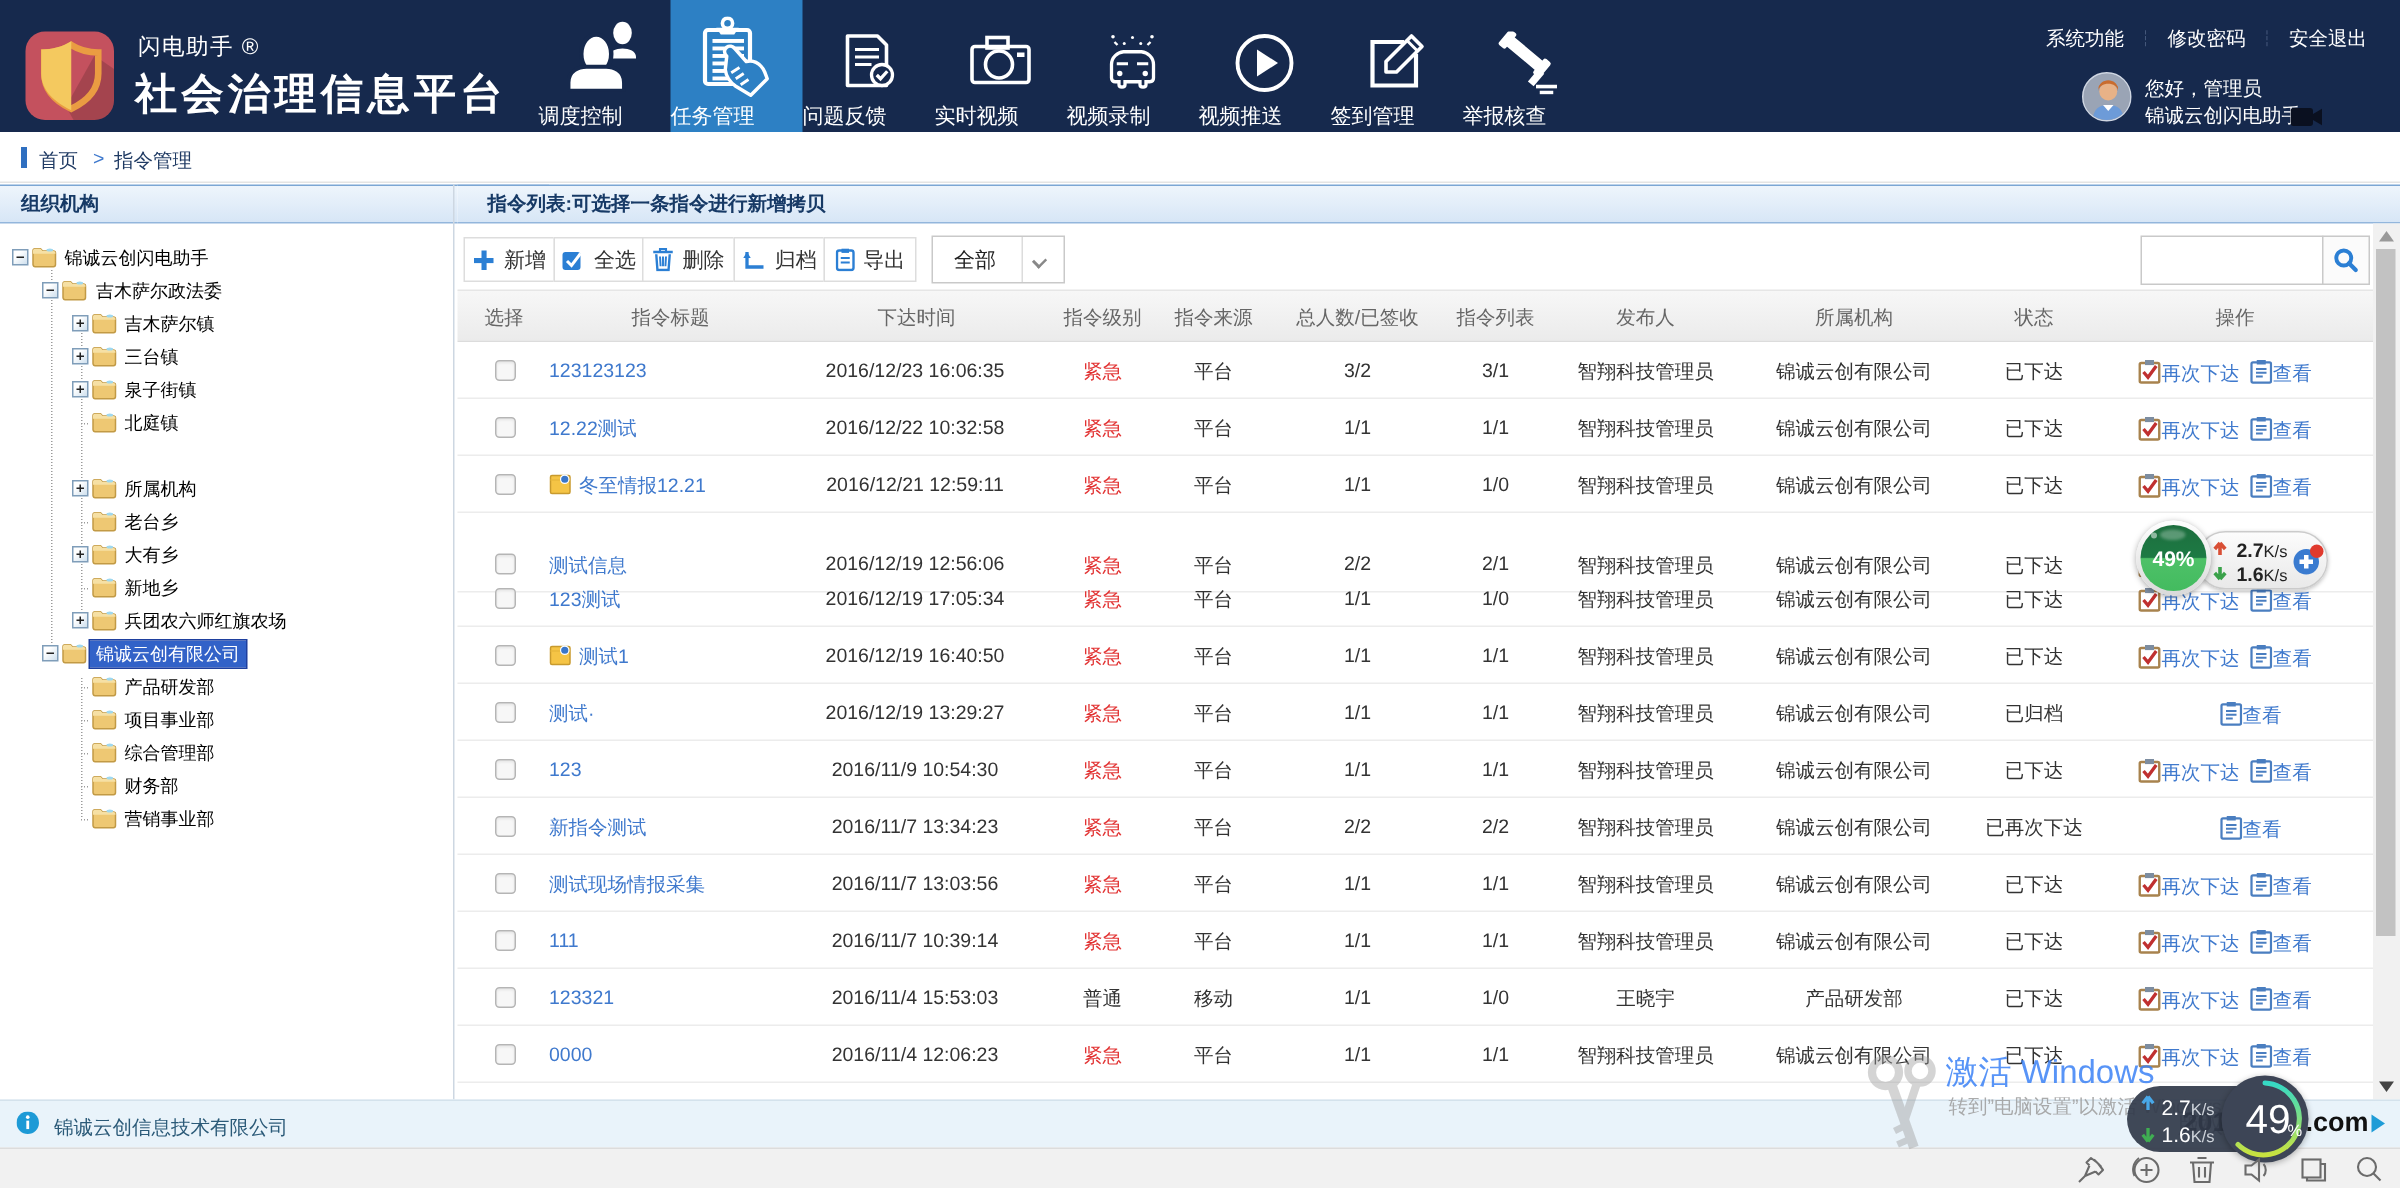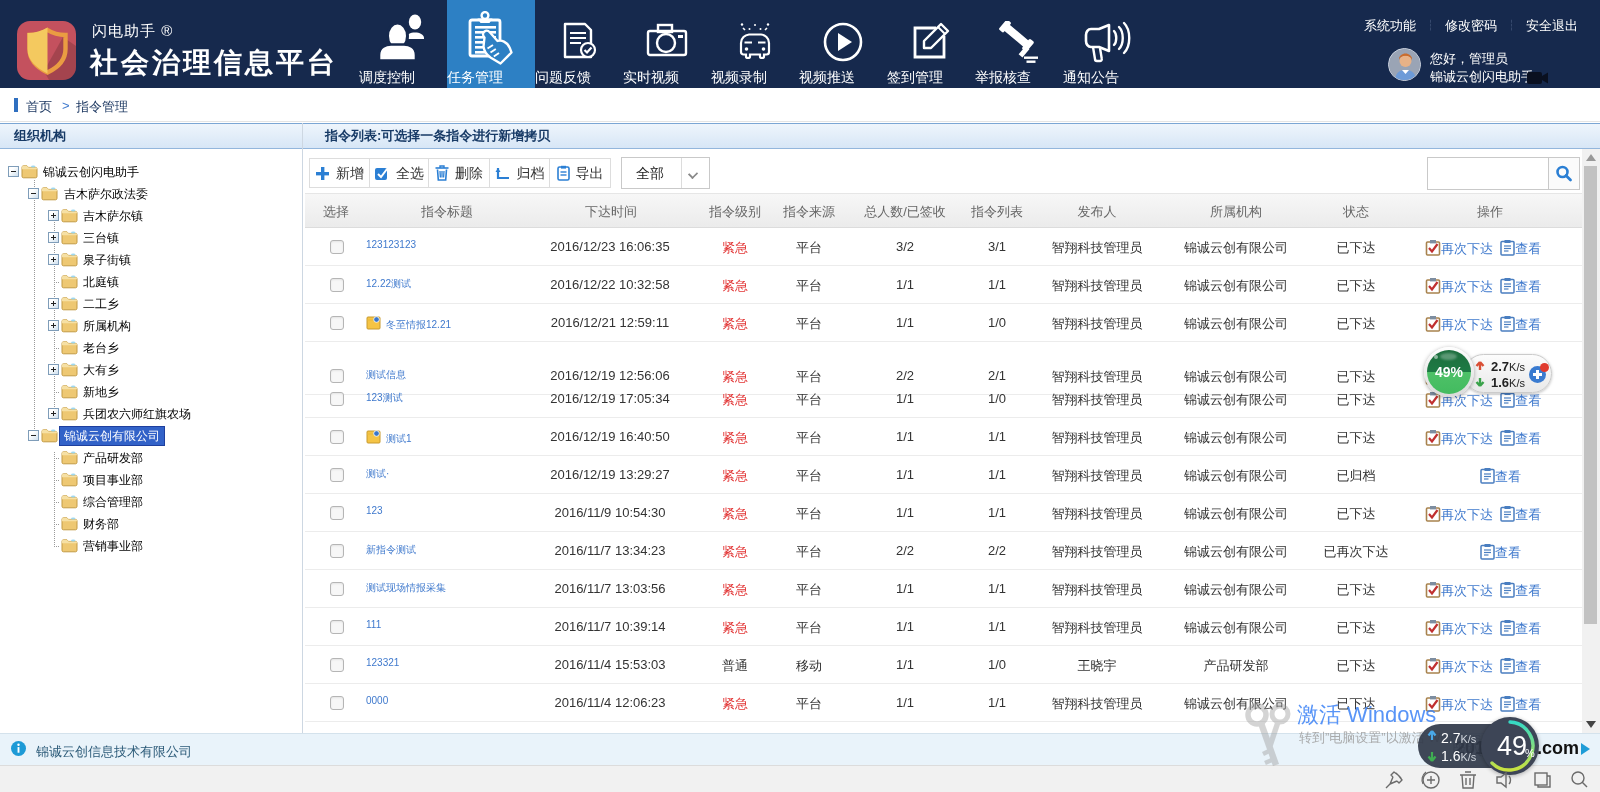--- a/index.html
+++ b/index.html
@@ -50,21 +50,21 @@
 #drop{position:absolute;left:316px;top:34px;width:89px;height:32px;border:1px solid #c9c9c9;background:#fff;font-size:14px;color:#222;line-height:30px}
 #drop .dv{position:absolute;left:59px;top:0;width:1px;height:30px;background:#dcdcdc}
 #drop .ch{position:absolute;left:67px;top:12px;width:8px;height:8px;border-left:2px solid #888;border-bottom:2px solid #888;transform:rotate(-45deg) scale(1,.8)}
 #srch{position:absolute;left:1122px;top:34px;width:122px;height:33px;border:1px solid #c9c9c9;background:#fff}
 #srchbtn{position:absolute;left:1243px;top:34px;width:32px;height:33px;border:1px solid #c9c9c9;background:#fbfbfb}
 
 #thead{position:absolute;left:0;top:70px;width:1277px;height:35px;background:linear-gradient(#f7f7f7,#ebebeb);border-bottom:1px solid #dcdcdc;border-top:1px solid #e6e6e6}
 .hc{position:absolute;top:9px;font-size:13px;color:#666;transform:translateX(-50%);white-space:nowrap}
 .drow{position:absolute;left:0;width:1277px;height:38px;border-bottom:1px solid #ececec}
 .dc{position:absolute;top:11px;font-size:13px;color:#333;transform:translateX(-50%);white-space:nowrap}
-.dl{position:absolute;top:11px;font-size:10px;white-space:nowrap}
+.dl{position:absolute;top:11px;font-size:13px;white-space:nowrap}
 .lk{color:#3f79cd}
 .urgent{color:#e23434}
 .cb{position:absolute;left:25px;top:12px;width:14px;height:14px;border:1px solid #b5b5b5;border-radius:3px;background:#f7f7f7;box-shadow:inset 0 1px 2px rgba(0,0,0,.08)}
 .ops{position:absolute;left:1120px;top:11px;font-size:13px;color:#3f79cd;white-space:nowrap}
 .ops svg{vertical-align:-3px}
 
 #sbar{position:absolute;left:1582px;top:149px;width:18px;height:584px;background:#f1f1f1}
 #sthumb{position:absolute;left:2px;top:17px;width:13px;height:458px;background:#c2c2c2}
 .arr-up{position:absolute;left:4px;top:5px;width:0;height:0;border-left:5px solid transparent;border-right:5px solid transparent;border-bottom:7px solid #999}
 .arr-dn{position:absolute;left:4px;top:572px;width:0;height:0;border-left:5px solid transparent;border-right:5px solid transparent;border-top:7px solid #444}
@@ -156,30 +156,20 @@
         <rect x="8" y="12" width="28" height="8" fill="#fff" rx="1"></rect>
         <rect x="4" y="9.5" width="6" height="13" fill="#fff" rx="1.5"></rect>
         <rect x="34" y="9.5" width="6" height="13" fill="#fff" rx="1.5"></rect>
       </g>
       <rect x="28" y="25" width="5" height="11" transform="rotate(40 30 30)" fill="#fff"></rect>
       <rect x="30" y="35.5" width="14" height="2.4" fill="#fff"></rect>
       <rect x="32.5" y="39.5" width="9" height="2.4" fill="#fff"></rect>
     </svg>
       <div class="lbl">举报核查</div>
     </div>
-  <div class="nitem" style="left:1063px">
-      <svg width="52" height="42" viewBox="0 0 52 42">
-      <path d="M28 4 L28 30 L18 26 L10 26 C7 26 5 23 5 20 L5 14 C5 11 7 8 10 8 L18 8 Z" fill="none" stroke="#fff" stroke-width="2.6" stroke-linejoin="round"></path>
-      <path d="M12 26 L14 38 C14 39 15 40 16 40 L19 40 C20 40 21 39 20.8 38 L19 27" fill="none" stroke="#fff" stroke-width="2.4"></path>
-      <path d="M33 10 C36 13 36 21 33 24" fill="none" stroke="#fff" stroke-width="2.4" stroke-linecap="round"></path>
-      <path d="M38 6 C43 11 43 23 38 28" fill="none" stroke="#fff" stroke-width="2.4" stroke-linecap="round"></path>
-      <path d="M43 2 C50 9 50 25 43 32" fill="none" stroke="#fff" stroke-width="2.4" stroke-linecap="round"></path>
-    </svg>
-      <div class="lbl">通知公告</div>
-    </div>
   <div id="logo">
     <svg class="sh" width="59" height="59" viewBox="0 0 59 59">
       <path d="M46 16 L59 25 L59 59 L32 59 L27 50 Z" fill="rgba(0,0,0,.16)"></path>
       <path d="M30.5 9 C25 12.5 18.5 14 12.5 14 L12.5 28 C12.5 39 20 46.5 30.5 51.5 C41 46.5 48.5 39 48.5 28 L48.5 14 C42.5 14 36 12.5 30.5 9 Z" fill="none" stroke="#ea9c42" stroke-width="4.4"></path>
       <path d="M30.5 6.5 C25 10 18 12 10.5 12 L10.5 28 C10.5 39.5 19.5 47 30.5 52.5 Z" fill="#f4c95f"></path>
     </svg>
   </div>
   <div class="brand1">闪电助手 ®</div>
   <div class="brand2">社会治理信息平台</div>
   <div class="toplinks">系统功能<span class="sep">┆</span>修改密码<span class="sep">┆</span>安全退出</div>
@@ -289,32 +279,20 @@
 </svg></div>
       <div class="tlab" style="left:83px">泉子街镇</div>
     </div>
 <div class="trow" style="top:148px">
       <div class="tfold" style="left:61px"><svg width="17" height="15" viewBox="0 0 17 15">
   <path d="M1 3.2 C1 2.4 1.6 1.8 2.4 1.8 L6 1.8 L7.4 3.4 L14.6 3.4 C15.4 3.4 16 4 16 4.8 L16 12.4 C16 13.2 15.4 13.8 14.6 13.8 L2.4 13.8 C1.6 13.8 1 13.2 1 12.4 Z" fill="#eec873" stroke="#c29a45" stroke-width="1"></path>
   <path d="M1 5.2 L16 5.2 L16 4.8 C16 4 15.4 3.4 14.6 3.4 L7.4 3.4 L6 1.8 L2.4 1.8 C1.6 1.8 1 2.4 1 3.2 Z" fill="#f6e0a4"></path>
   <ellipse cx="12.2" cy="2.6" rx="2.2" ry="1" fill="#9fd8ef"></ellipse>
 </svg></div>
       <div class="tlab" style="left:83px">北庭镇</div>
-    </div>
-<div class="trow" style="top:170px">
-      <div class="tbox plus" style="left:48px">
-        <i></i>
-        <b></b>
-      </div>
-      <div class="tfold" style="left:61px"><svg width="17" height="15" viewBox="0 0 17 15">
-  <path d="M1 3.2 C1 2.4 1.6 1.8 2.4 1.8 L6 1.8 L7.4 3.4 L14.6 3.4 C15.4 3.4 16 4 16 4.8 L16 12.4 C16 13.2 15.4 13.8 14.6 13.8 L2.4 13.8 C1.6 13.8 1 13.2 1 12.4 Z" fill="#eec873" stroke="#c29a45" stroke-width="1"></path>
-  <path d="M1 5.2 L16 5.2 L16 4.8 C16 4 15.4 3.4 14.6 3.4 L7.4 3.4 L6 1.8 L2.4 1.8 C1.6 1.8 1 2.4 1 3.2 Z" fill="#f6e0a4"></path>
-  <ellipse cx="12.2" cy="2.6" rx="2.2" ry="1" fill="#9fd8ef"></ellipse>
-</svg></div>
-      <div class="tlab" style="left:83px">二工乡</div>
     </div>
 <div class="trow" style="top:192px">
       <div class="tbox plus" style="left:48px">
         <i></i>
         <b></b>
       </div>
       <div class="tfold" style="left:61px"><svg width="17" height="15" viewBox="0 0 17 15">
   <path d="M1 3.2 C1 2.4 1.6 1.8 2.4 1.8 L6 1.8 L7.4 3.4 L14.6 3.4 C15.4 3.4 16 4 16 4.8 L16 12.4 C16 13.2 15.4 13.8 14.6 13.8 L2.4 13.8 C1.6 13.8 1 13.2 1 12.4 Z" fill="#eec873" stroke="#c29a45" stroke-width="1"></path>
   <path d="M1 5.2 L16 5.2 L16 4.8 C16 4 15.4 3.4 14.6 3.4 L7.4 3.4 L6 1.8 L2.4 1.8 C1.6 1.8 1 2.4 1 3.2 Z" fill="#f6e0a4"></path>
   <ellipse cx="12.2" cy="2.6" rx="2.2" ry="1" fill="#9fd8ef"></ellipse>

